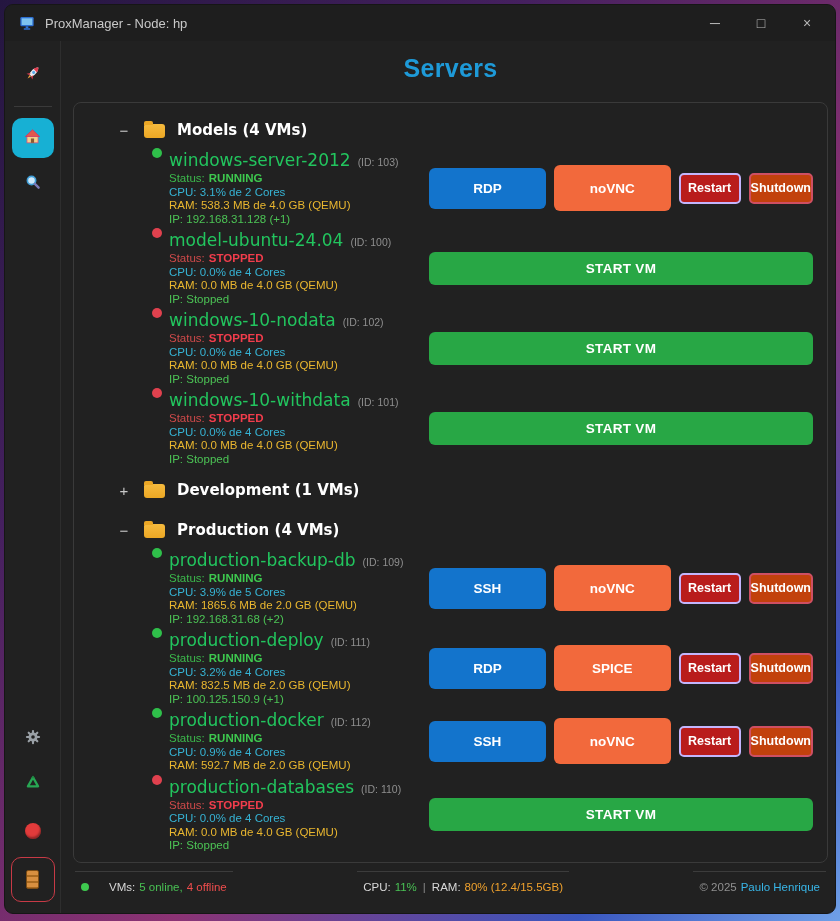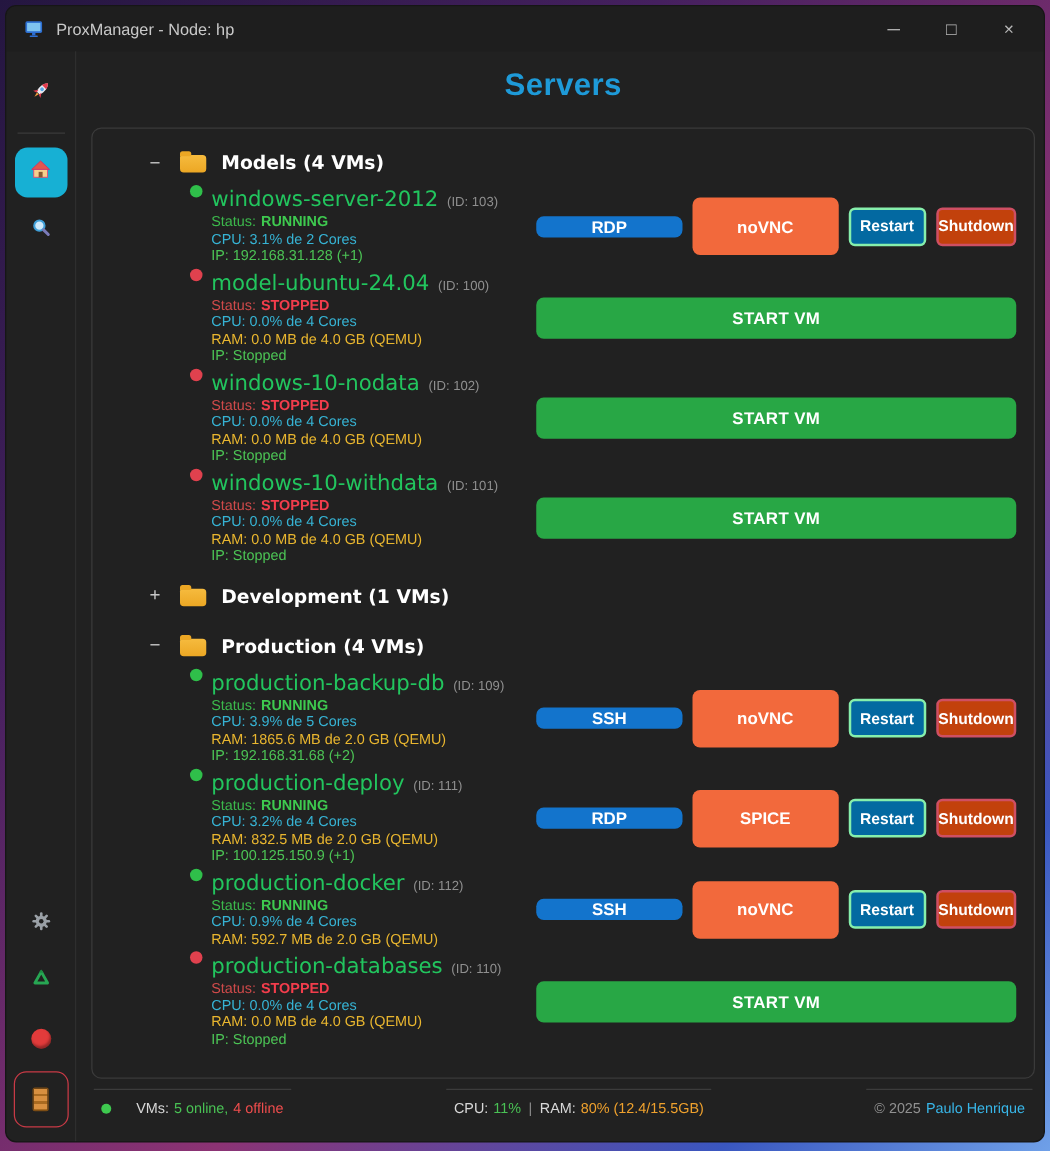--- a/index.html
+++ b/index.html
@@ -47,23 +47,23 @@
   .dot-on { background: #2fbf4a; } .dot-off { background: #e0414e; }
   .vm-name { color: #22c55e; font-size: 17px; font-weight: normal; font-family: "DejaVu Sans", sans-serif; }
   .vm-id { color: #8f8f8f; font-size: 10.5px; margin-left: 7px; padding-top: 4px; }
   .line { font-size: 11.5px; line-height: 13.5px; padding-left: 17px; font-family: "Liberation Sans", sans-serif; }
   .status-value { font-weight: bold; margin-left: 4px; }
   .running .status-label { color: #3cb94c; } .running .status-value { color: #3ec94f; }
   .stopped .status-label { color: #cf4a4a; } .stopped .status-value { color: #f23d4c; }
   .cpu { color: #36b3d4; } .ram { color: #e9b62f; } .ip { color: #4cc455; }
   .vm-actions { width: 384px; flex: 0 0 384px; display: flex; gap: 8px; align-items: center; }
   .btn { font-family: "Liberation Sans", sans-serif; font-weight: bold; color: #fff; border-radius: 6px; cursor: pointer; }
-  .btn-blue   { flex: 2; height: 17px; border: none; background: #1374cc; font-size: 13.5px; }
+  .btn-blue   { flex: 2; height: 41px; border: none; background: #1374cc; font-size: 13.5px; }
   .btn-orange { flex: 2; height: 46px; border: none; background: #f2693c; font-size: 13.5px; }
-  .btn-restart  { flex: 0 0 62px; height: 31px; background: #0369a1; border: 2px solid #86efac; border-radius: 5px; font-size: 12.5px; }
+  .btn-restart  { flex: 0 0 62px; height: 31px; background: #b91c1c; border: 2px solid #c4b5fd; border-radius: 5px; font-size: 12.5px; }
   .btn-shutdown { flex: 0 0 63px; height: 31px; background: #c2410c; border: 2px solid #cf4f63; border-radius: 5px; font-size: 12.5px; }
   .btn-start { flex: 1; height: 33px; border: none; background: #28a745; font-size: 13.5px; letter-spacing: .3px; }
   
   .footer { flex: 0 0 36px; margin-top: 8px; display: flex; justify-content: space-between; align-items: flex-start; padding: 0 2px; }
   .footer-sec { border-top: 1px solid #3c3c3c; padding: 9px 6px 0; display: flex; align-items: center; gap: 4px; font-size: 11.5px; }
   .f-dot { width: 8px; height: 8px; border-radius: 50%; background: #3ec94f; margin-right: 16px; }
   .f-label { color: #d8d8d8; } .f-green { color: #49c154; } .f-offline { color: #ef4d4d; }
   .f-sep { color: #8a8a8a; padding: 0 2px; } .f-orange { color: #efa12d; }
   .f-copy { color: #909090; } .f-author { color: #38b6e8; }
 </style>
@@ -167,20 +167,21 @@
               </div>
               <div class="vm-row">
                 <div class="vm-left">
                   <div class="vm-name-row">
                     <span class="dot dot-on"></span>
                     <span class="vm-name">windows-server-2012</span>
                     <span class="vm-id">(ID: 103)</span>
                   </div>
                   <div class="line status running"><span class="status-label">Status:</span><span class="status-value">RUNNING</span></div>
                   <div class="line cpu">CPU: 3.1% de 2 Cores</div>
+                  <div class="line ram">RAM: 538.3 MB de 4.0 GB (QEMU)</div>
                   <div class="line ip">IP: 192.168.31.128 (+1)</div>
                 </div>
                 <div class="vm-actions">
                   <button class="btn btn-blue">RDP</button>
                   <button class="btn btn-orange">noVNC</button>
                   <button class="btn btn-restart">Restart</button>
                   <button class="btn btn-shutdown">Shutdown</button>
                 </div>
               </div>
               <div class="vm-row">

